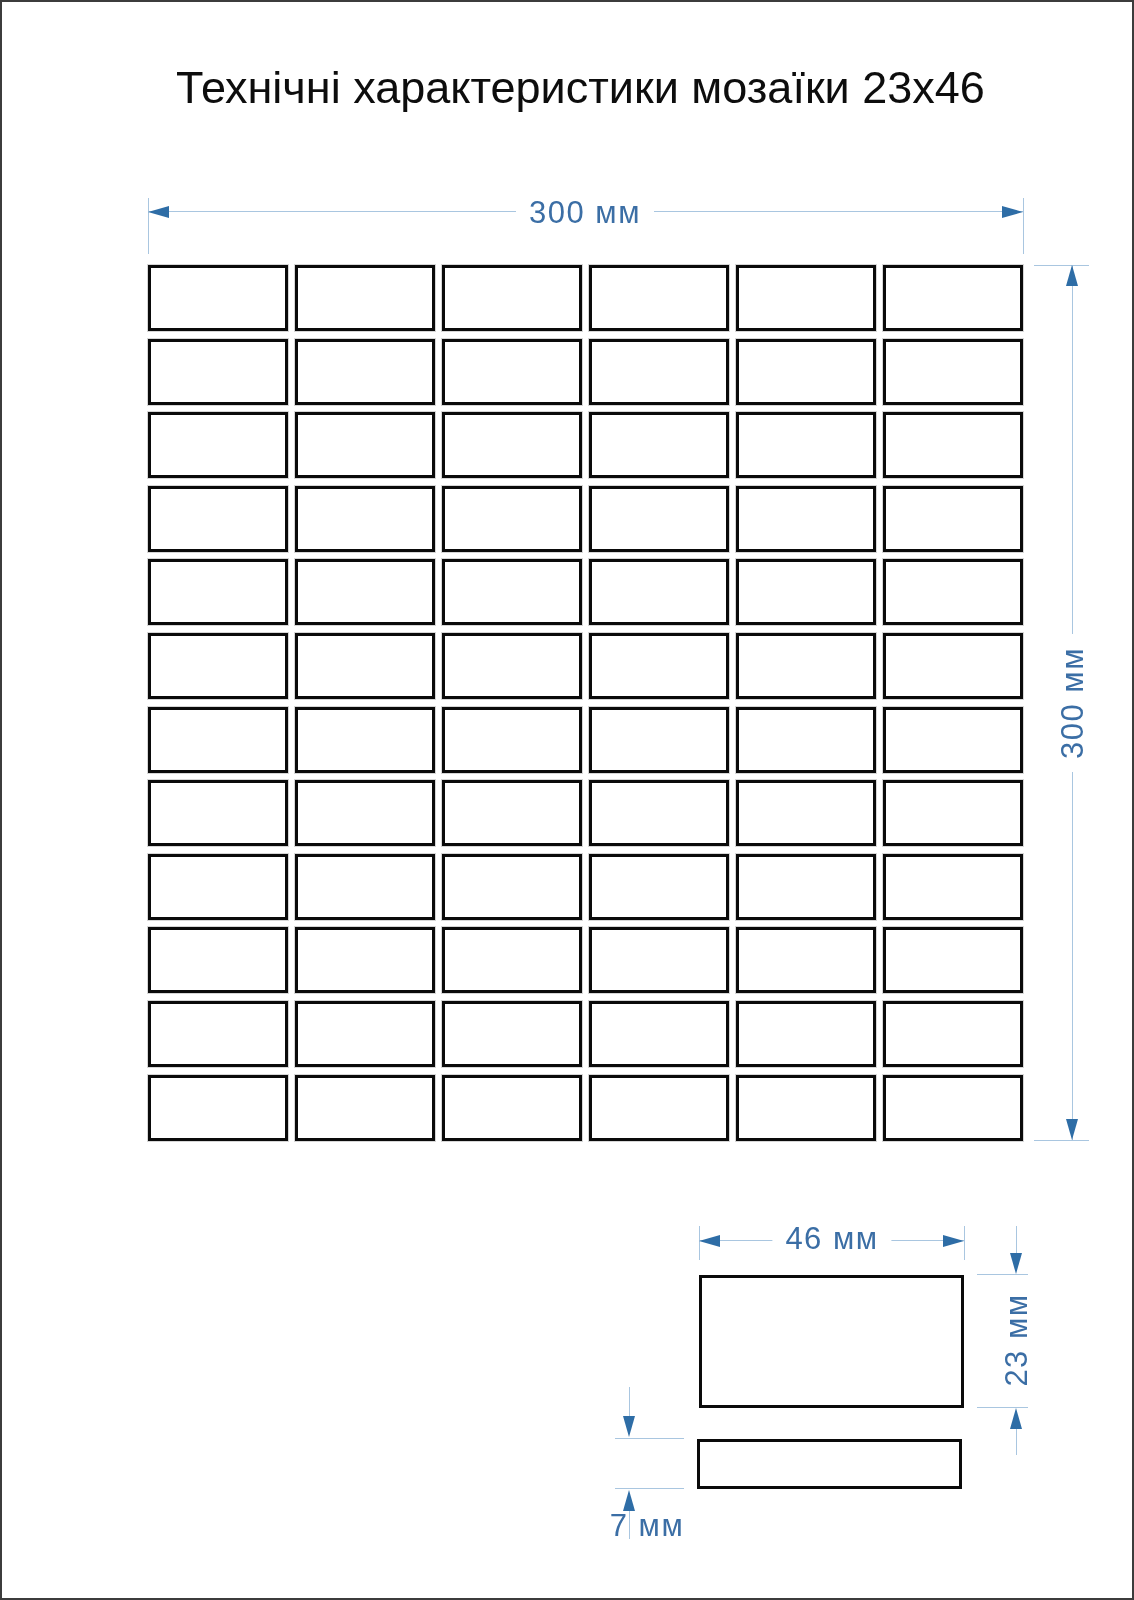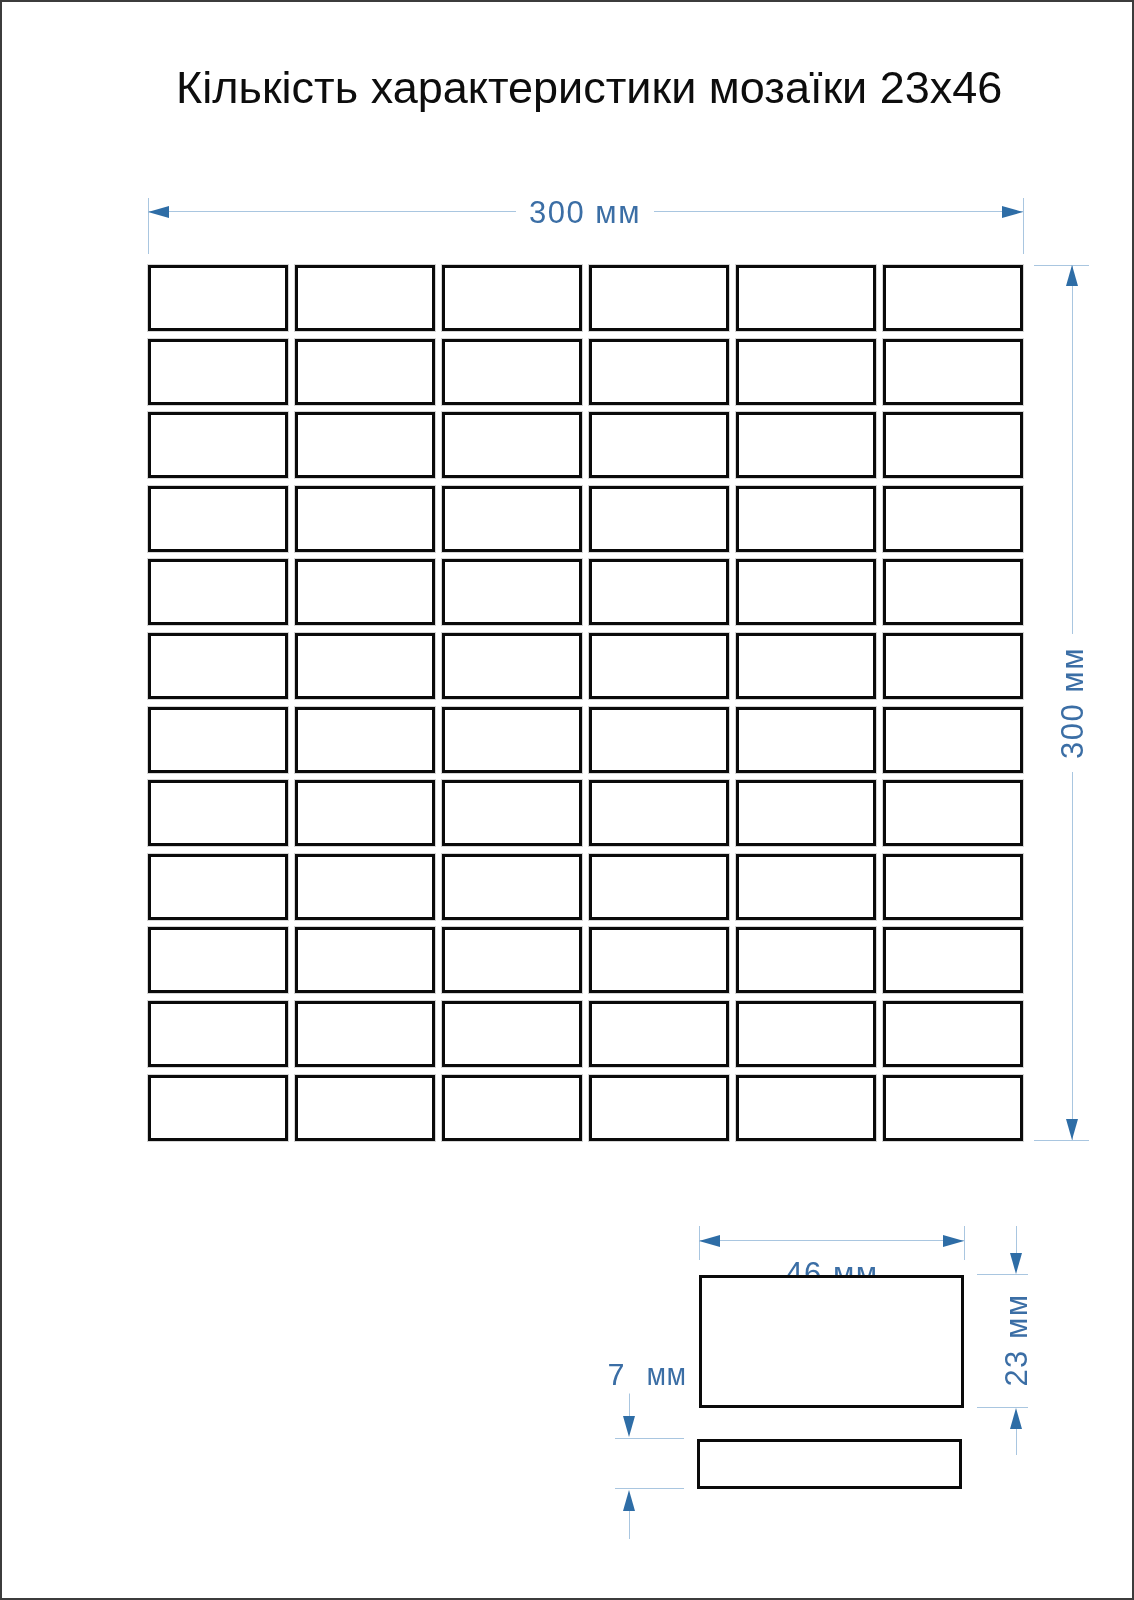--- a/index.html
+++ b/index.html
@@ -60,21 +60,21 @@
   .rect{
     position:absolute;box-sizing:border-box;
     background:#fff;border:3px solid var(--tile-border);
   }
 </style>
 </head>
 <body>
 
 <div class="page">
 
-  <div class="title">Кількість характеристики мозаїки 23х46</div>
+  <div class="title">Технічні характеристики мозаїки 23х46</div>
 
   <div>
     <div class="vline" style="left:146px;top:196px;height:56px;"></div>
     <div class="vline" style="left:1021px;top:196px;height:56px;"></div>
     <div class="hline" style="left:146px;top:209px;width:875px;"></div>
     <div class="arr a-left" style="left:146px;top:204px;"></div>
     <div class="arr a-right" style="left:1000px;top:204px;"></div>
     <span class="dim-label" style="left:583px;top:210px;">300 мм</span>
   </div>
 
@@ -162,40 +162,40 @@
     <span class="dim-label vert" style="left:1070px;top:701px;">300 мм</span>
   </div>
 
 
   <div>
     <div class="vline" style="left:697px;top:1224px;height:34px;"></div>
     <div class="vline" style="left:962px;top:1224px;height:34px;"></div>
     <div class="hline" style="left:697px;top:1238px;width:265px;"></div>
     <div class="arr a-left" style="left:697px;top:1233px;"></div>
     <div class="arr a-right" style="left:941px;top:1233px;"></div>
-    <span class="dim-label" style="left:830px;top:1271px;">46 мм</span>
+    <span class="dim-label" style="left:830px;top:1236px;">46 мм</span>
   </div>
 
   <div class="rect" style="left:697px;top:1273px;width:265px;height:133px;"></div>
 
   <div>
     <div class="vline" style="left:1014px;top:1224px;height:28px;"></div>
     <div class="arr a-down" style="left:1008px;top:1251px;"></div>
     <div class="hline" style="left:975px;top:1272px;width:51px;"></div>
     <span class="dim-label vert" style="left:1014px;top:1338px;">23 мм</span>
     <div class="hline" style="left:975px;top:1405px;width:51px;"></div>
     <div class="arr a-up" style="left:1008px;top:1406px;"></div>
     <div class="vline" style="left:1014px;top:1427px;height:26px;"></div>
   </div>
 
   <div class="rect" style="left:695px;top:1437px;width:265px;height:50px;"></div>
 
   <div>
     <div class="vline" style="left:627px;top:1385px;height:30px;"></div>
     <div class="arr a-down" style="left:621px;top:1414px;"></div>
     <div class="hline" style="left:613px;top:1436px;width:69px;"></div>
-    <span class="dim-label" style="left:645px;top:1374px;padding:2px 4px;font-family:Liberation Mono, monospace;">7 мм</span>
+    <span class="dim-label" style="left:645px;top:1523px;padding:2px 4px;">7 мм</span>
     <div class="hline" style="left:613px;top:1486px;width:69px;"></div>
     <div class="arr a-up" style="left:621px;top:1488px;"></div>
     <div class="vline" style="left:627px;top:1509px;height:28px;"></div>
   </div>
 
 </div>
 
 </body></html>

